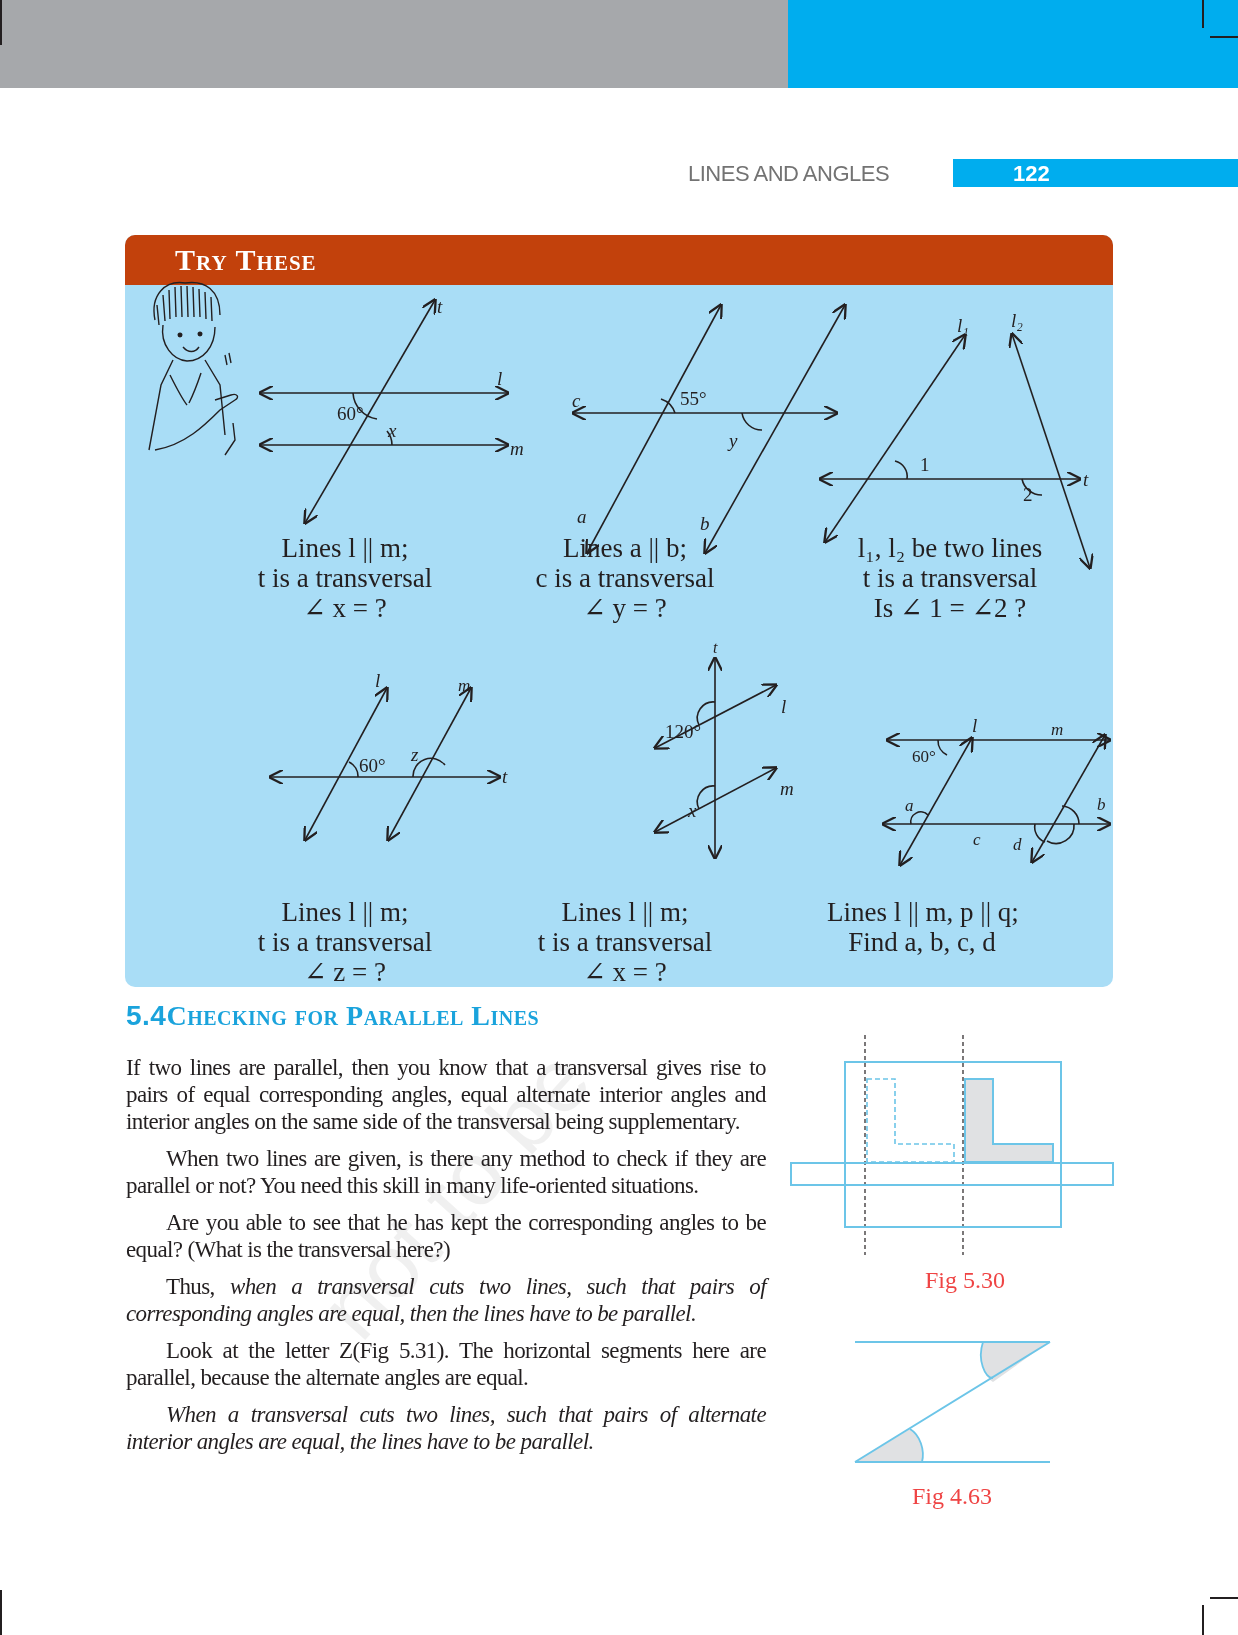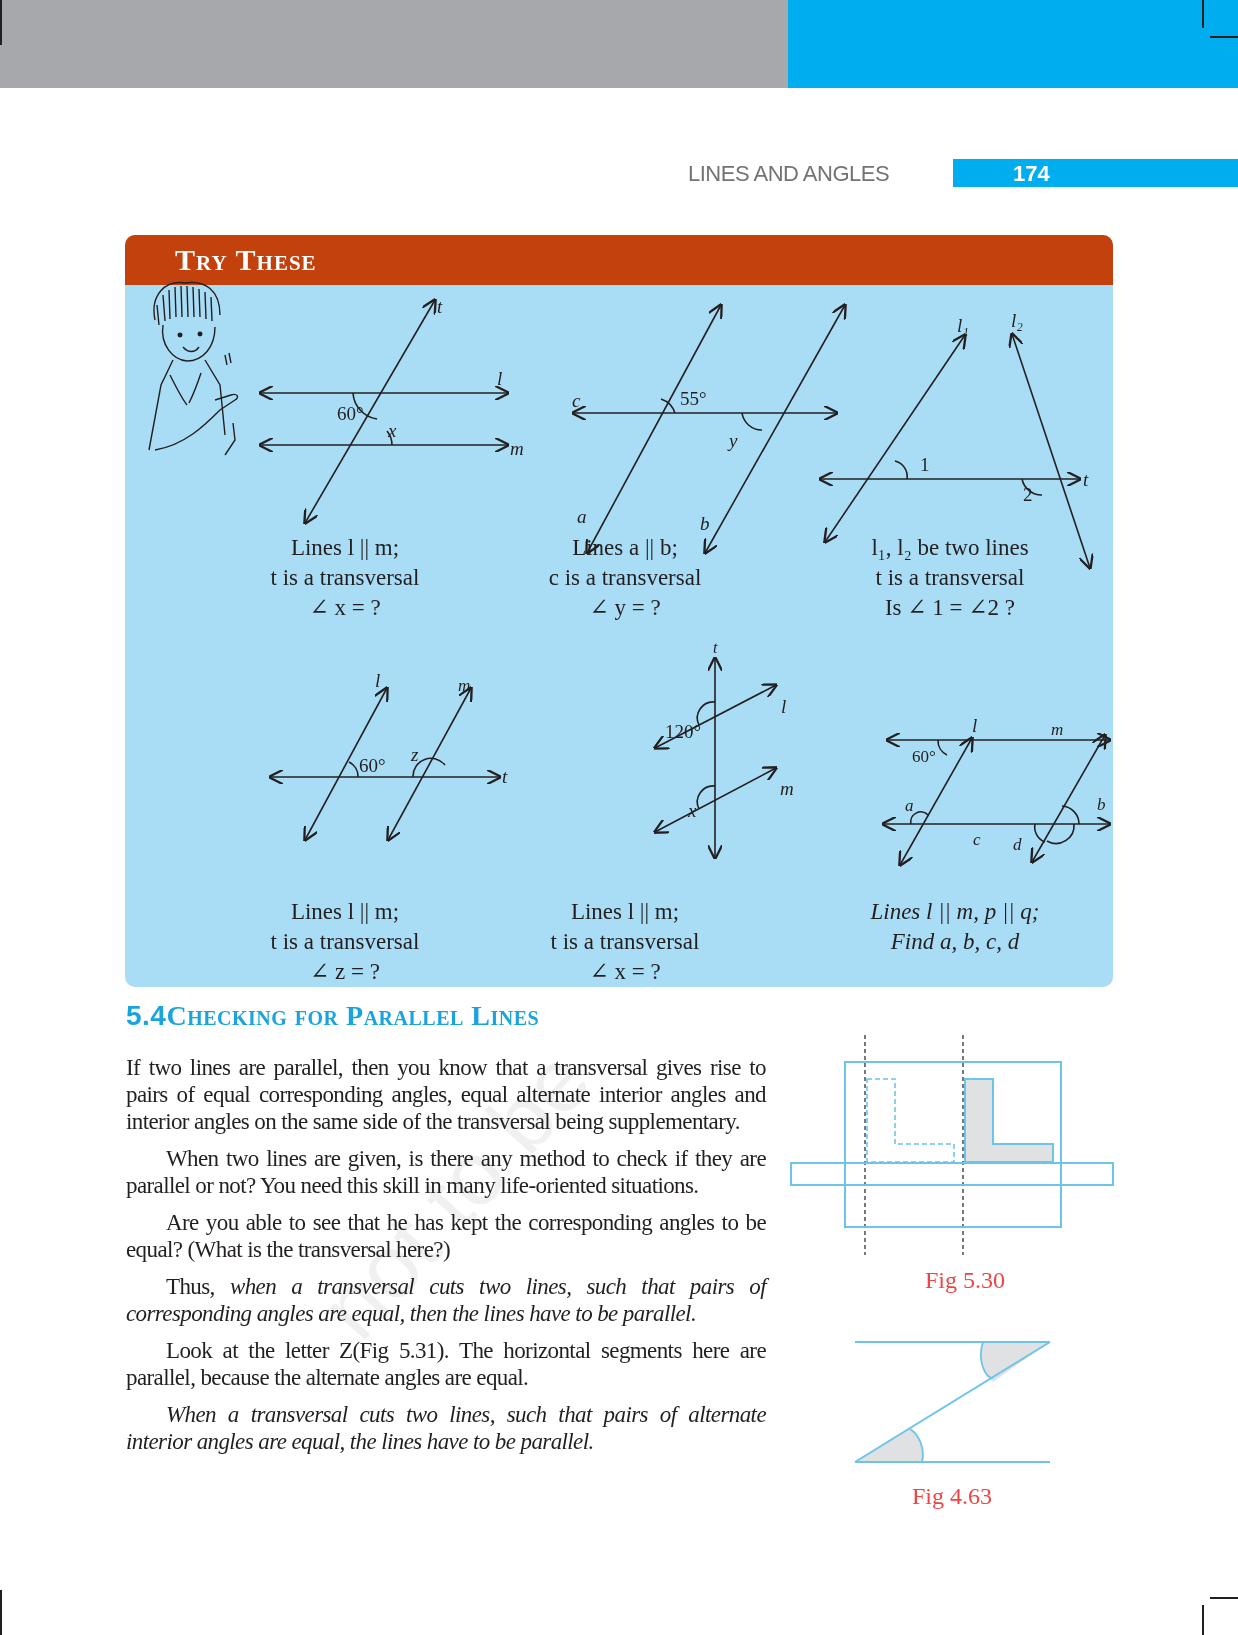--- a/index.html
+++ b/index.html
@@ -30,21 +30,21 @@
   }
   .try-header {
     position: absolute; left: 0; top: 0; width: 100%; height: 50px; background: #c2410c;
   }
   .try-title {
     position: absolute; left: 50px; top: 8px; font-size: 30px; font-weight: bold;
     color: #ffffff; font-variant: small-caps; letter-spacing: 1px;
   }
   .fig-svg { position: absolute; left: 0; top: 0; }
   .caption {
-    position: absolute; text-align: center; font-size: 23px; line-height: 30px;
+    position: absolute; text-align: center; font-size: 27px; line-height: 30px;
     color: #231f20; white-space: nowrap;
   }
   .section-heading {
     position: absolute; left: 126px; top: 1000px; font-size: 28px; font-weight: bold;
     color: #1aa3dc; font-variant: small-caps; letter-spacing: 0.5px;
   }
   .section-heading .num { font-family: "Liberation Sans", sans-serif; }
   .body-text {
     position: absolute; left: 126px; top: 1044px; width: 640px;
     font-size: 23px; line-height: 27px; text-align: justify; letter-spacing: -0.6px;
@@ -68,21 +68,21 @@
 <div class="top-blue"></div>
 <div class="crop-mark" style="left:0;top:0;width:2px;height:45px;"></div>
 <div class="crop-mark" style="left:1202px;top:0;width:2px;height:28px;"></div>
 <div class="crop-mark" style="left:1210px;top:36px;width:28px;height:2px;"></div>
 <div class="crop-mark" style="left:0;top:1590px;width:2px;height:45px;"></div>
 <div class="crop-mark" style="left:1202px;top:1605px;width:2px;height:30px;"></div>
 <div class="crop-mark" style="left:1210px;top:1597px;width:28px;height:2px;"></div>
 
 <div class="running-head">LINES AND ANGLES</div>
 <div class="page-num-bar"></div>
-<div class="page-num">174</div>
+<div class="page-num">122</div>
 
 <div class="try-box">
   <div class="try-header">
     <div class="try-title">Try These</div>
   </div>
 
   <svg class="fig-svg" width="988" height="752" viewBox="0 0 988 752">
     <defs>
       <marker id="ah" viewBox="0 0 10 10" refX="9" refY="5" markerWidth="9" markerHeight="9" orient="auto-start-reverse">
         <path d="M0,0 L10,5 L0,10" fill="none" stroke="#231f20" stroke-width="1.6"></path>
@@ -218,21 +218,21 @@
   <div class="caption" style="left:115px;top:662px;width:210px;">
     <div>Lines l || m;</div>
     <div>t is a transversal</div>
     <div>∠ z = ?</div>
   </div>
   <div class="caption" style="left:400px;top:662px;width:200px;">
     <div>Lines l || m;</div>
     <div>t is a transversal</div>
     <div>∠ x = ?</div>
   </div>
-  <div class="caption" style="left:735px;top:662px;width:190px;font-style:italic;">
+  <div class="caption" style="left:702px;top:662px;width:190px;">
     <div>Lines l || m, p || q;</div>
     <div>Find a, b, c, d</div>
   </div>
 </div>
 
 <div class="watermark" style="top:1290px;left:300px;">not to be</div>
 
 <div class="section-heading">
   <span class="num">5.4</span><span>Checking for Parallel Lines</span>
 </div>

